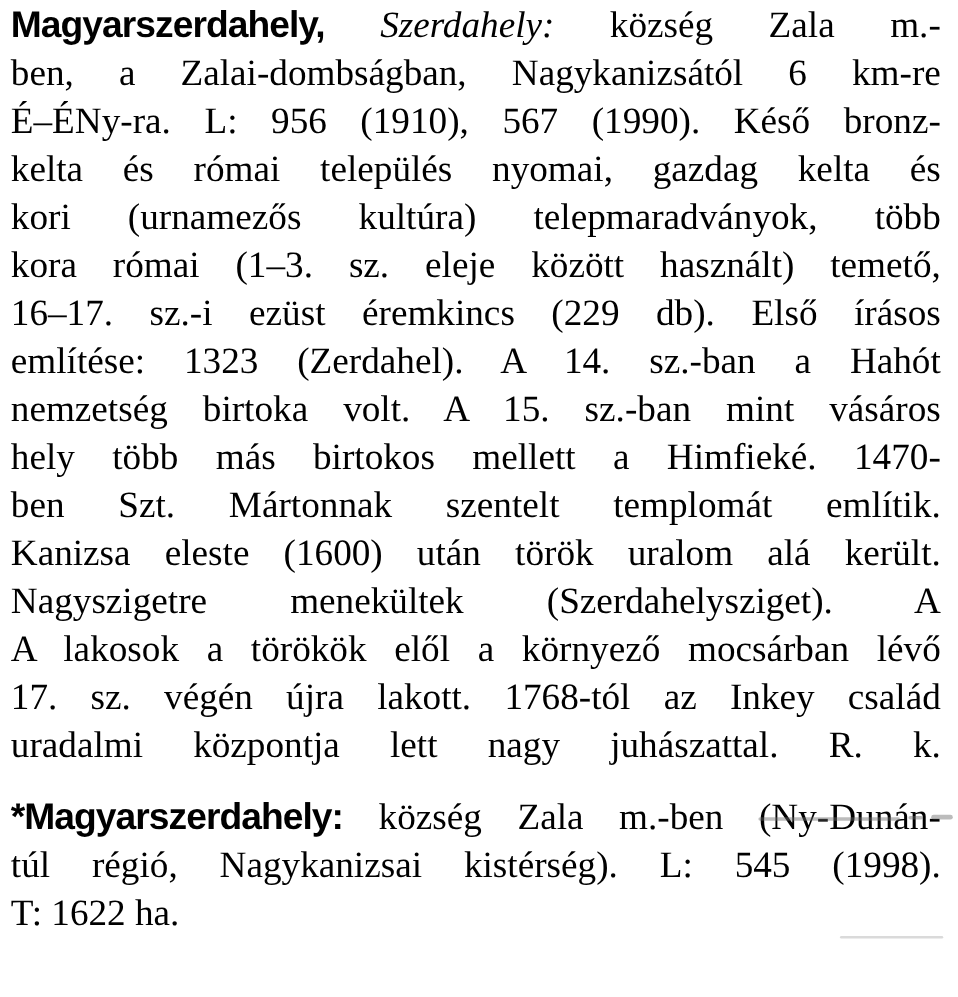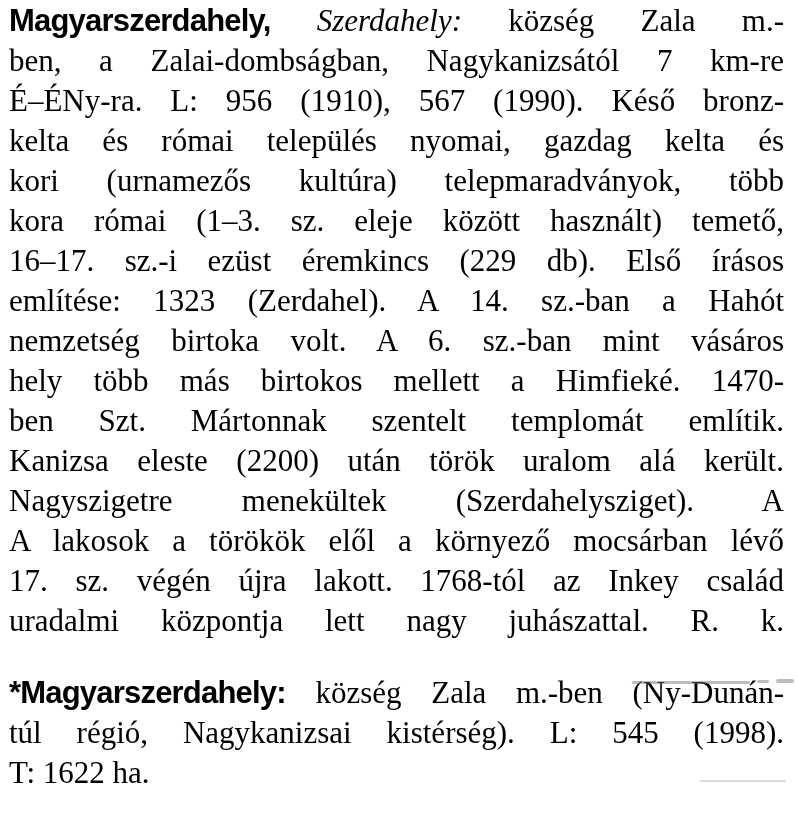--- a/index.html
+++ b/index.html
@@ -19,21 +19,21 @@
     position: absolute;
     left: 9px;
     top: 1px;
     width: 775px;
   }
   .entry {
     font-size: 31px;
     line-height: 40px;
   }
   .entry + .entry {
-    margin-top: 32px;
+    margin-top: 20px;
   }
   .line {
     height: 40px;
     text-align: justify;
     text-align-last: justify;
     white-space: nowrap;
   }
   .line.last {
     text-align-last: left;
   }
@@ -59,31 +59,31 @@
     background: #b5b5b5;
     opacity: 0.5;
   }
 </style>
 </head>
 <body>
 
 <div class="page">
     <div class="entry">
       <div class="line"><span class="seg-bold">Magyarszerdahely, </span><span class="seg-italic">Szerdahely: </span><span class="seg-normal">község Zala m.-</span></div>
-      <div class="line"><span class="seg-normal">ben, a Zalai-dombságban, Nagykanizsától 7 km-re</span></div>
+      <div class="line"><span class="seg-normal">ben, a Zalai-dombságban, Nagykanizsától 6 km-re</span></div>
       <div class="line"><span class="seg-normal">É–ÉNy-ra. L: 956 (1910), 567 (1990). Késő bronz-</span></div>
       <div class="line"><span class="seg-normal">kelta és római település nyomai, gazdag kelta és</span></div>
       <div class="line"><span class="seg-normal">kori (urnamezős kultúra) telepmaradványok, több</span></div>
       <div class="line"><span class="seg-normal">kora római (1–3. sz. eleje között használt) temető,</span></div>
       <div class="line"><span class="seg-normal">16–17. sz.-i ezüst éremkincs (229 db). Első írásos</span></div>
       <div class="line"><span class="seg-normal">említése: 1323 (Zerdahel). A 14. sz.-ban a Hahót</span></div>
-      <div class="line"><span class="seg-normal">nemzetség birtoka volt. A 6. sz.-ban mint vásáros</span></div>
+      <div class="line"><span class="seg-normal">nemzetség birtoka volt. A 15. sz.-ban mint vásáros</span></div>
       <div class="line"><span class="seg-normal">hely több más birtokos mellett a Himfieké. 1470-</span></div>
       <div class="line"><span class="seg-normal">ben Szt. Mártonnak szentelt templomát említik.</span></div>
-      <div class="line"><span class="seg-normal">Kanizsa eleste (2200) után török uralom alá került.</span></div>
+      <div class="line"><span class="seg-normal">Kanizsa eleste (1600) után török uralom alá került.</span></div>
       <div class="line"><span class="seg-normal">Nagyszigetre menekültek (Szerdahelysziget). A</span></div>
       <div class="line"><span class="seg-normal">A lakosok a törökök elől a környező mocsárban lévő</span></div>
       <div class="line"><span class="seg-normal">17. sz. végén újra lakott. 1768-tól az Inkey család</span></div>
       <div class="line"><span class="seg-normal">uradalmi központja lett nagy juhászattal. R. k.</span></div>
     </div>
     <div class="entry">
       <div class="line"><span class="seg-bold">*Magyarszerdahely: </span><span class="seg-normal">község Zala m.-ben (Ny-Dunán-</span></div>
       <div class="line"><span class="seg-normal">túl régió, Nagykanizsai kistérség). L: 545 (1998).</span></div>
       <div class="line last"><span class="seg-normal">T: 1622 ha.</span></div>
     </div>

